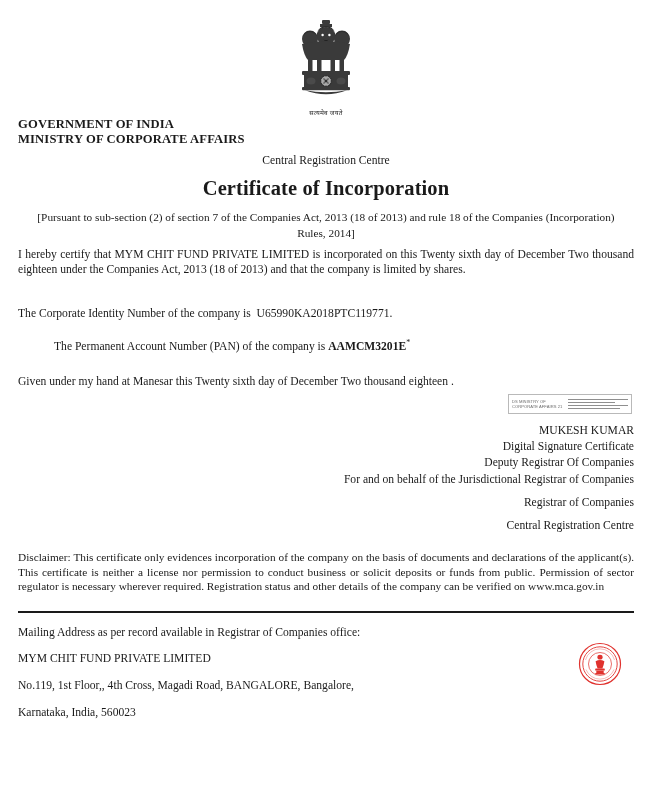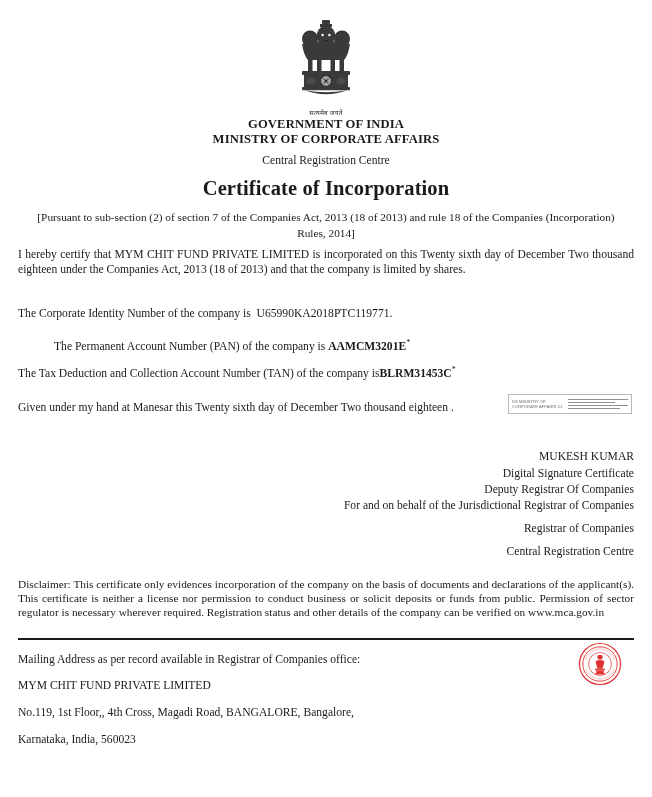--- a/index.html
+++ b/index.html
@@ -33,21 +33,20 @@
   .emblem-motto {
     font-size: 6.5px;
     letter-spacing: .2px;
     color: #2b2b2b;
     margin-top: -2px;
     font-family: "Liberation Serif", "DejaVu Serif", serif;
   }
 
   
   .gov-line {
-    text-align: center;
     font-weight: bold;
     font-size: 12.6px;
     line-height: 14.5px;
     letter-spacing: .15px;
   }
   .crc-line {
     text-align: center;
     font-size: 11.6px;
     margin-top: 8px;
   }
@@ -244,23 +243,20 @@
   <div class="para p-cin">
     <span>The Corporate Identity Number of the company is</span>
     <span>&nbsp;</span><span class="mono-val">U65990KA2018PTC119771.</span>
   </div>
 
   <div class="para p-pan">
     <span>The Permanent Account Number (PAN) of the company is</span>
     <span class="bold-val">AAMCM3201E</span><sup class="ast">*</sup>
   </div>
 
-  <div class="para p-tan">
-    <span>The Tax Deduction and Collection Account Number (TAN) of the company is</span><span class="bold-val">BLRM31453C</span><sup class="ast">*</sup>
-  </div>
 
   <div class="para p-given">Given under my hand at Manesar this Twenty sixth day of December Two thousand eighteen .</div>
 
   <div class="dsc-box">
     <div class="dsc-text">
       <div>DS MINISTRY OF</div>
       <div>CORPORATE AFFAIRS 21</div>
     </div>
     <div class="dsc-lines">
       <i></i>

